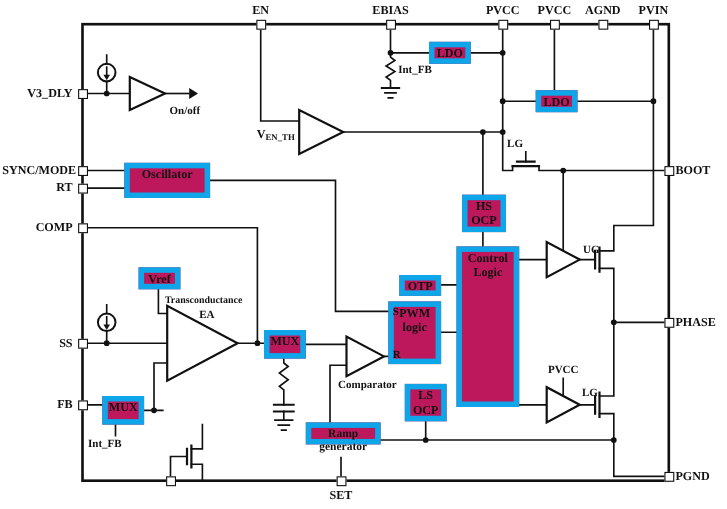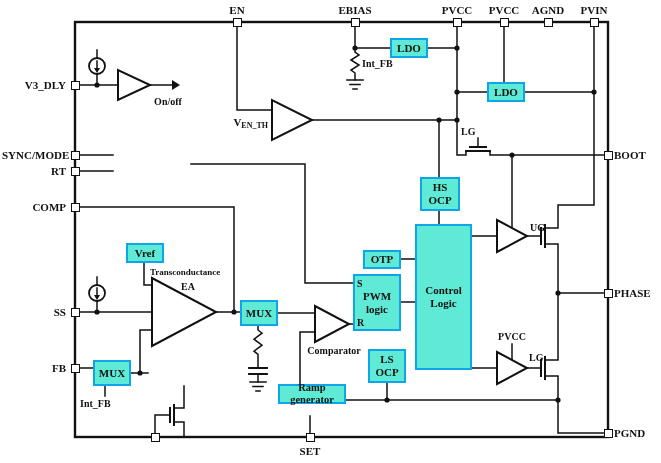--- a/index.html
+++ b/index.html
@@ -1,19 +1,19 @@
 <!DOCTYPE html>
 <html><head>
 <meta charset="utf-8">
 <style>
   html,body{margin:0;padding:0;background:#fff;}
   .canvas{position:relative;width:661px;height:463px;background:#fff;font-family:Liberation Serif, serif;overflow:hidden;}
   .layer{position:absolute;left:0;top:0;z-index:1;}
   .pin{position:absolute;width:9px;height:9px;background:#fff;border:1.8px solid #111;box-sizing:border-box;z-index:4;}
-  .block{position:absolute;background:#5eead4;border:2px solid #0ea5e9;box-sizing:border-box;display:flex;flex-direction:column;align-items:center;justify-content:center;font-weight:bold;font-size:11px;color:#111;z-index:2;line-height:1.15;text-align:center;}
+  .block{position:absolute;background:#be185d;border:5px solid #0ea5e9;box-sizing:border-box;display:flex;flex-direction:column;align-items:center;justify-content:flex-start;font-weight:bold;font-size:11px;color:#111;z-index:2;line-height:1.15;text-align:center;}
   .plabel{position:absolute;font-weight:bold;font-size:11px;color:#111;white-space:nowrap;z-index:3;line-height:12px;}
   .tc{text-align:center;}
   .tr{text-align:right;}
   .lbl{position:absolute;font-weight:bold;font-size:10px;color:#111;white-space:nowrap;z-index:3;line-height:11px;}
   sub{font-size:8px;vertical-align:-2px;}
 </style>
 </head>
 <body>
 
 <div class="canvas">
@@ -180,20 +180,23 @@
   <div class="plabel" style="left:614px;top:427px">PGND</div>
   <div class="plabel tc" style="left:143px;top:466px;width:24px">PG</div>
   <div class="plabel tc" style="left:296px;top:445px;width:28px">SET</div>
 
   <div class="block" style="left:390px;top:38px;width:38px;height:20px">
     <span>LDO</span>
     </div>
   <div class="block" style="left:487px;top:82px;width:38px;height:20px">
     <span>LDO</span>
     </div>
+  <div class="block" style="left:113px;top:148px;width:78px;height:32px">
+    <span>Oscillator</span>
+    </div>
   <div class="block" style="left:420px;top:177px;width:40px;height:34px">
     <span>HS</span>
     <span>OCP</span>
     </div>
   <div class="block" style="left:126px;top:243px;width:38px;height:20px">
     <span>Vref</span>
     </div>
   <div class="block" style="left:240px;top:300px;width:38px;height:26px">
     <span>MUX</span>
     </div>

